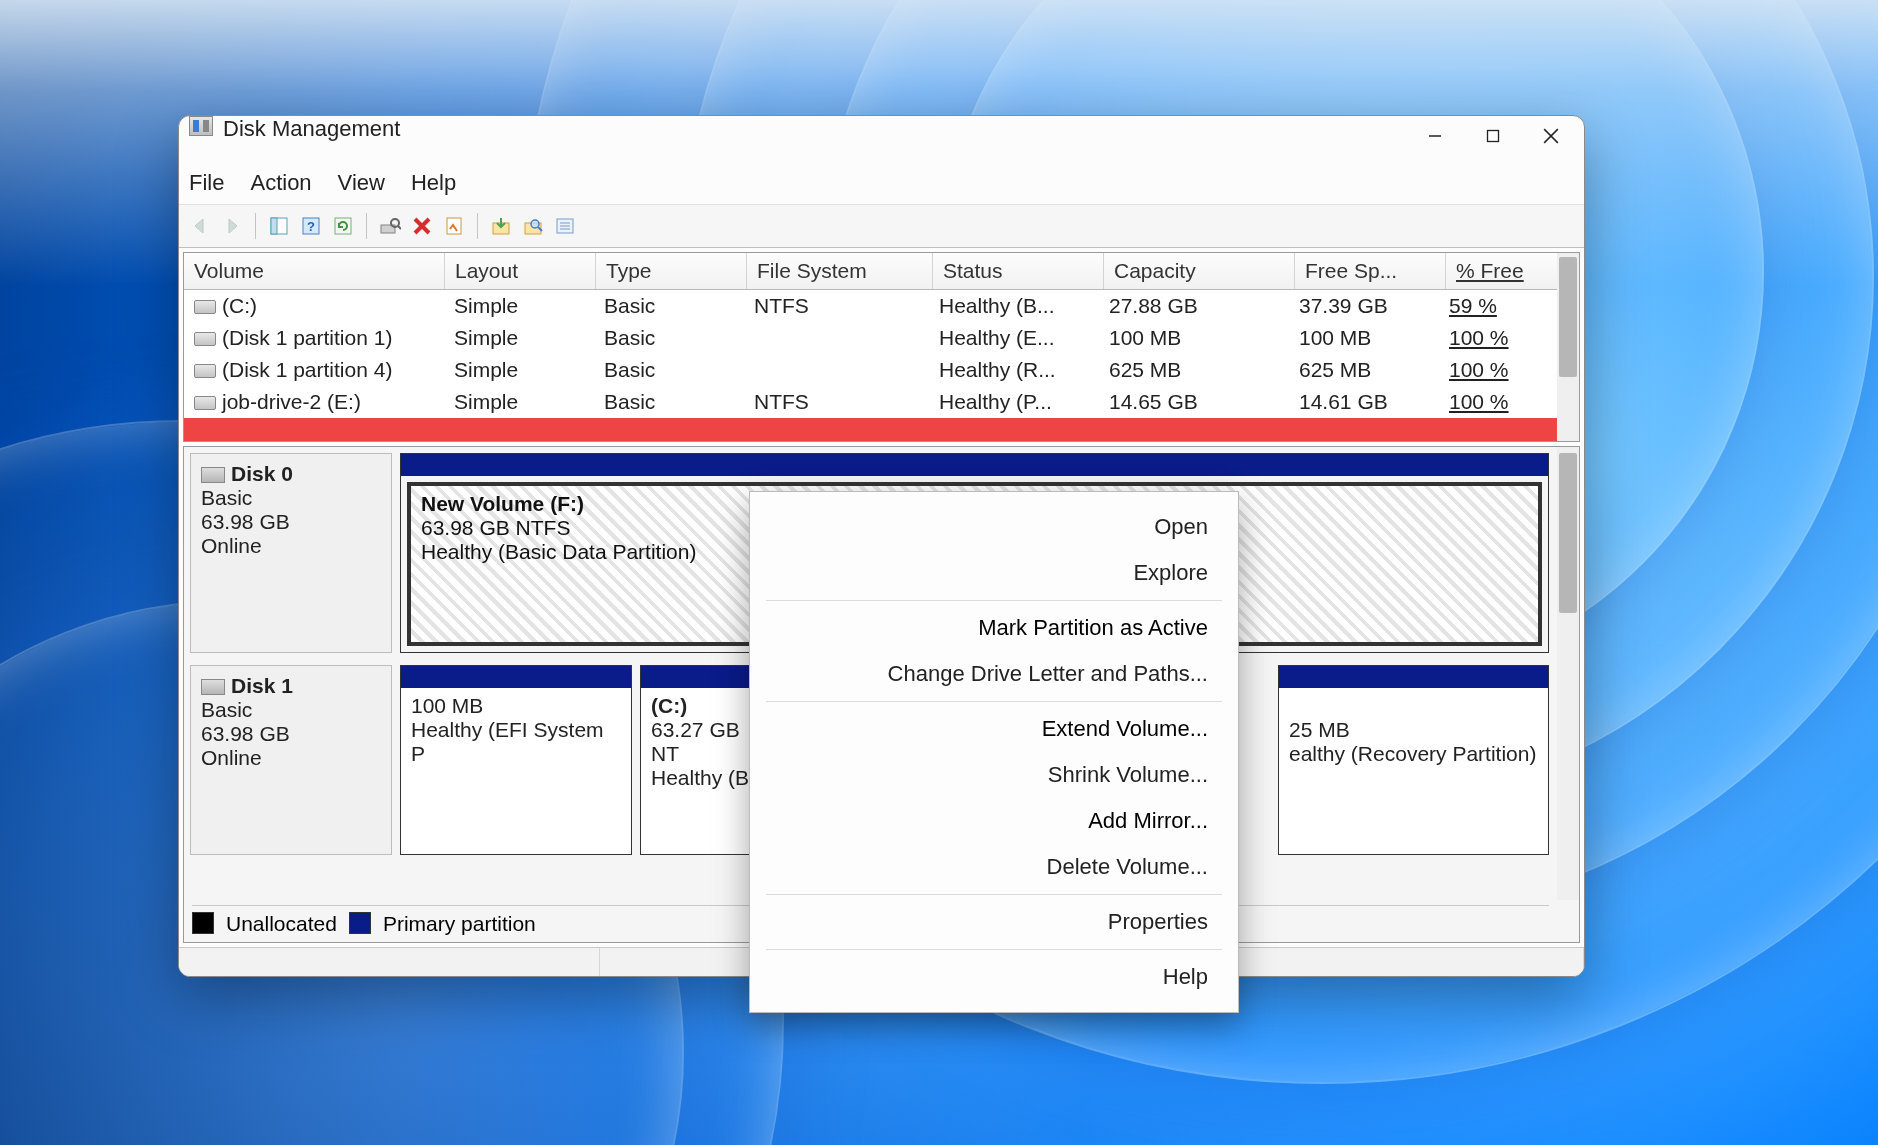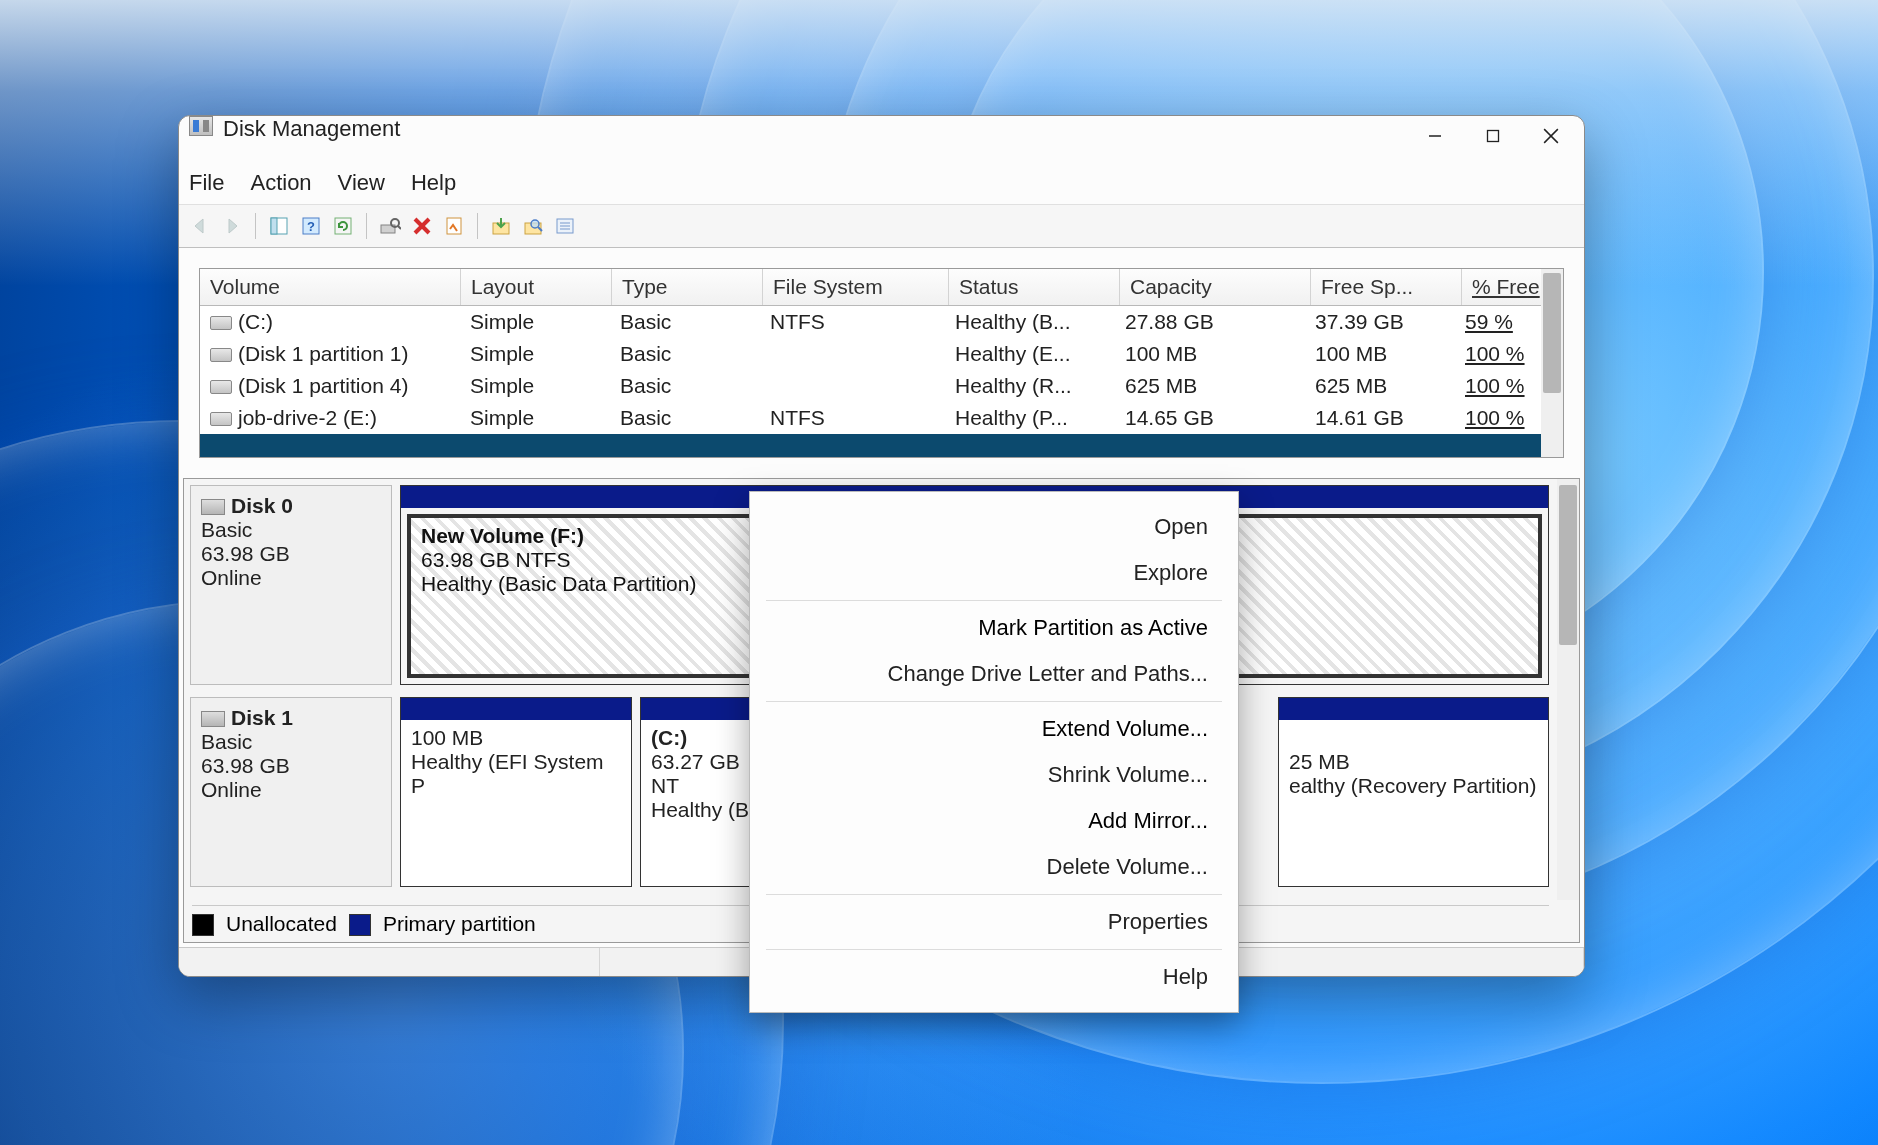--- a/index.html
+++ b/index.html
@@ -109,24 +109,24 @@
     display:flex; align-items:center; justify-content:center;
     opacity: 0.9;
   }
   .sep { width:1px; height:26px; background:#c4c4c4; margin:0 6px; }
   .tool svg { width:22px; height:22px; }
   .tool.disabled { opacity:0.35; }
 
   
   .list-area {
     border: 1px solid #9a9a9a;
-    margin: 20px;
+    margin: 4px;
     position: relative;
     height: 188px;
-    background:#0c4a6e;
+    background:#ef4444;
     display:flex;
     flex-direction:column;
   }
   .colhdr {
     display:flex;
     background: linear-gradient(#fdfdfd,#f1f1f1);
     border-bottom: 1px solid #b8b8b8;
     font-size: 21px;
     color:#333;
   }
@@ -219,21 +219,21 @@
     background: repeating-linear-gradient(45deg, #fff 0 6px, #e4e4e4 6px 10px);
     padding: 6px 10px;
     font-size:21px;
     color:#111;
   }
   .part-outer-selected .inner .pname { font-weight:700; }
 
   .legend {
     position:absolute;
     left:8px; right:30px; bottom:6px;
-    display:flex; align-items:flex-end;
+    display:flex; align-items:flex-start;
     font-size:21px;
     border-top:1px solid #c9c9c9;
     padding-top:6px;
     gap:12px;
     background:#f5f5f5;
   }
   .swatch { width:20px; height:20px; border:1px solid #333; }
   .sw-black{background:#000;}
   .sw-blue{background:#0a1b8a;}
 

